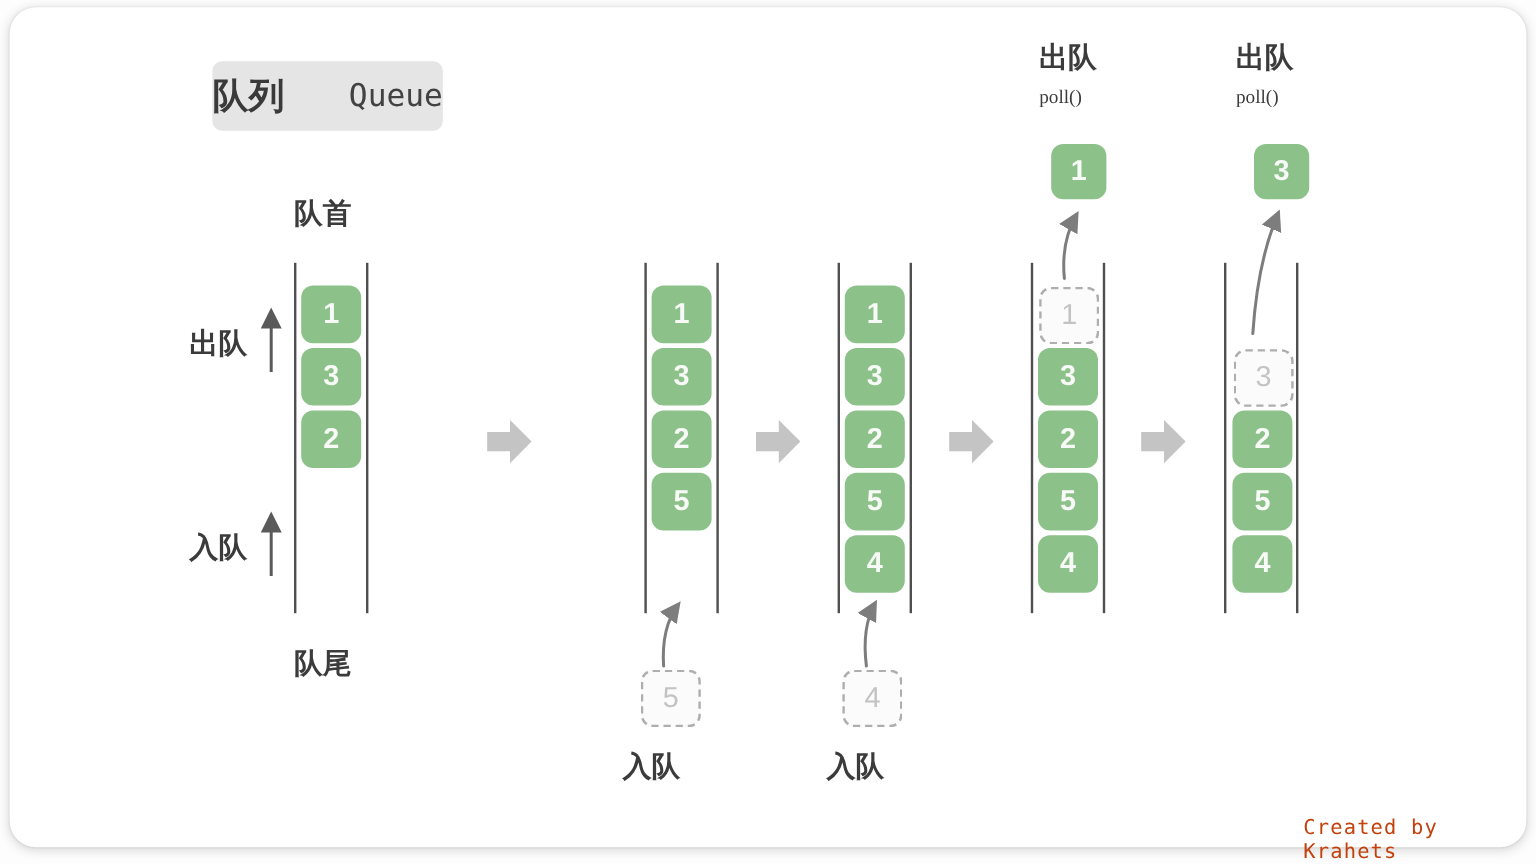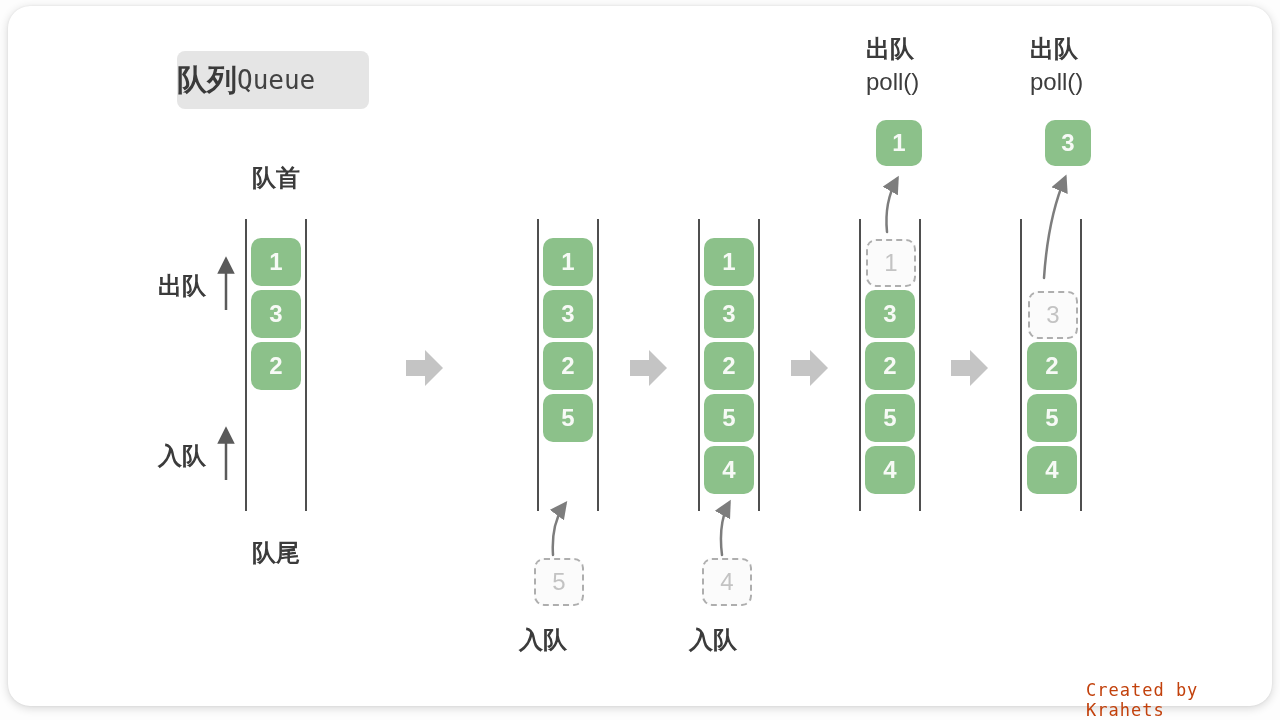--- a/index.html
+++ b/index.html
@@ -3,40 +3,40 @@
 <meta charset="utf-8">
 <style>
   html,body{margin:0;padding:0;background:#ffffff;}
   .canvas{position:relative;width:1280px;height:720px;background:#fdfdfd;overflow:hidden;
           font-family:"Liberation Sans","DejaVu Sans",sans-serif;}
   .card{position:absolute;left:8px;top:6px;width:1264px;height:700px;background:#ffffff;
         border-radius:22px;box-shadow:0 2px 10px rgba(0,0,0,0.16),0 0 2px rgba(0,0,0,0.08);}
   .overlay{position:absolute;left:0;top:0;width:1280px;height:720px;pointer-events:none;}
 
   .title-box{position:absolute;left:169px;top:45px;width:192px;height:58px;background:#e5e5e5;
-             border-radius:8px;display:flex;align-items:center;justify-content:flex-start;}
+             border-radius:8px;display:flex;align-items:center;justify-content:space-between;gap:12px;}
   .title-cn{font-size:30px;font-weight:bold;color:#3a3a3a;}
   .title-en{font-family:"DejaVu Sans Mono","Liberation Mono",monospace;font-size:26px;color:#424242;}
 
   .lbl{position:absolute;font-size:24px;font-weight:bold;color:#3b3b3b;white-space:nowrap;}
-  .lbl.center{width:62px;text-align:center;}
+  .lbl.center{width:62px;text-align:left;}
 
   .walls{position:absolute;top:213px;height:292px;width:62px;box-sizing:border-box;
          border-left:2px solid #4f4f4f;border-right:2px solid #4f4f4f;}
 
   .cell{position:absolute;width:50px;height:48px;border-radius:10px;background:#8cc18a;
         color:#f7faf6;font-size:24px;font-weight:bold;display:flex;align-items:center;
         justify-content:center;box-shadow:0 0 0 2px #ffffff;}
   .cell.free{background:#fbfbfb;border:2px dashed #aeaeae;color:#c3c3c3;font-weight:400;
              width:46px;height:44px;box-shadow:none;}
   .cell.polled{width:46px;height:46px;box-shadow:none;}
 
   .op{position:absolute;white-space:nowrap;line-height:33px;}
   .op .cn{font-size:24px;font-weight:bold;color:#3b3b3b;}
-  .op .code{font-family:Liberation Sans, sans-serif;font-size:24px;color:#3c3c3c;}
+  .op .code{font-family:Liberation Serif, serif;font-size:16px;color:#3c3c3c;}
   .op .arg{color:#57a157;font-weight:bold;}
 
   .watermark{position:absolute;left:1078px;top:674px;font-family:"DejaVu Sans Mono","Liberation Mono",monospace;
              font-size:17px;color:#c2410c;letter-spacing:1px;}
 </style>
 </head>
 <body>
 
 <div class="canvas">
   <div class="card">

